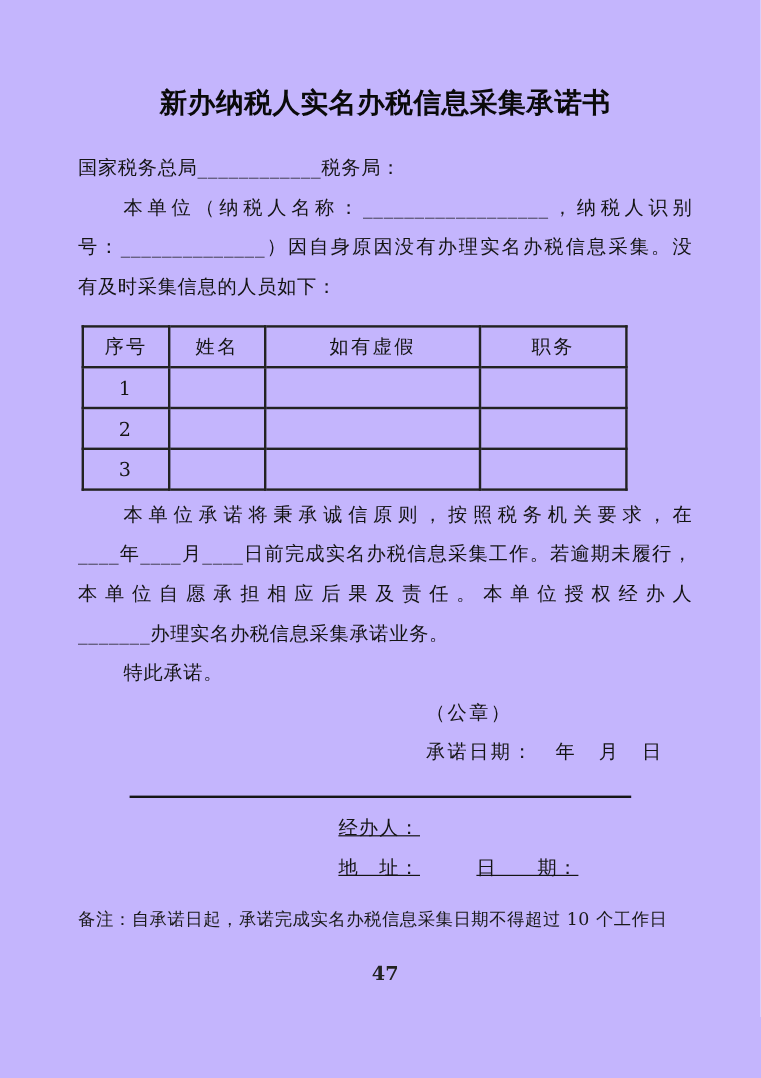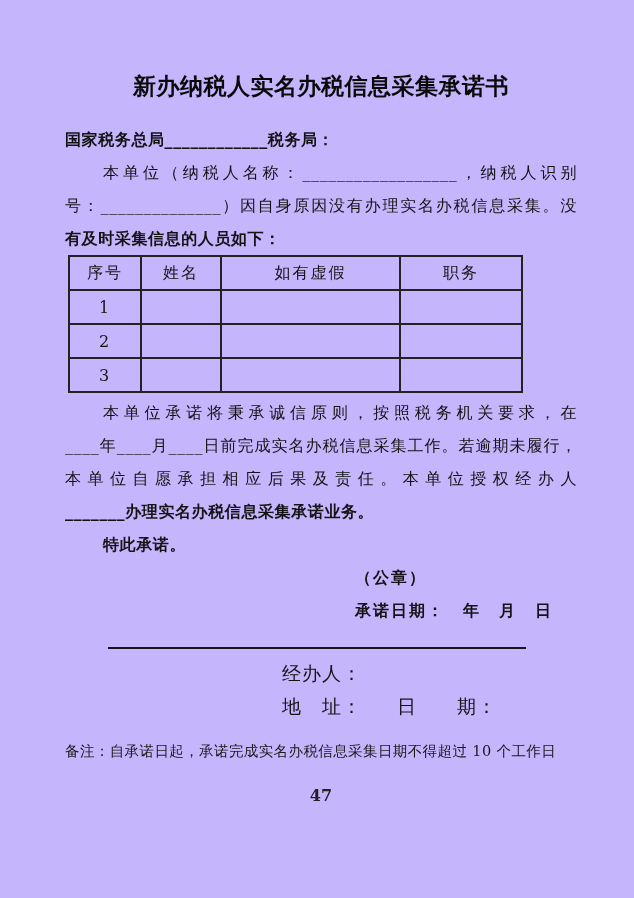--- a/index.html
+++ b/index.html
@@ -25,27 +25,27 @@
   }
   .body { margin-top: 25px; }
   .bodyline {
     font-size: 16px;
     line-height: 33px;
     letter-spacing: 0.6px;
     text-align: justify;
     text-align-last: justify;
     color: #141414;
   }
-  .noj { text-align: left; text-align-last: left; font-weight: bold; }
+  .noj { text-align: left; text-align-last: left; }
   .ind { text-indent: 38px; }
   table.personnel {
     border-collapse: collapse;
     table-layout: fixed;
     width: 453px;
-    margin: 0 0 0 3px;
+    margin: 16px 0 0 3px;
     border-radius: 19px;
   }
   table.personnel th, table.personnel td {
     border: 2px solid #222222;
     height: 32px;
     padding: 0;
     text-align: center;
     vertical-align: middle;
     font-size: 16px;
     font-weight: normal;
@@ -53,21 +53,21 @@
     color: #141414;
   }
   .c-seq { width: 72px; } .c-name { width: 80px; }
   .c-id { width: 179px; } .c-pos { width: 122px; }
   .commit-first { margin-top: 3px; }
   .stamp { margin-left: 290px; }
   .stamp .bodyline { letter-spacing: 2px; }
   .sig-section { margin-left: 43px; width: 418px; margin-top: 20px; }
   .rule { border: none; border-top: 2px solid #161616; margin: 0 0 8px 0; }
   .confirm-line { letter-spacing: 0.7px; }
-  .sig-row { display: flex; margin-left: 217px; font-size: 19px; line-height: 33px; letter-spacing: 1px; color: #141414; }
+  .sig-row { display: flex; margin-left: 217px; font-size: 16px; line-height: 33px; letter-spacing: 1px; color: #141414; text-decoration: underline; }
   .sig-col1 { width: 115px; display: inline-block; }
   .note {
     margin: 16px 0 0 0;
     font-size: 14.5px;
     line-height: 24px;
     letter-spacing: 0.4px;
     color: #1a1a1a;
   }
   .pagenum {
     margin-top: 26px;

